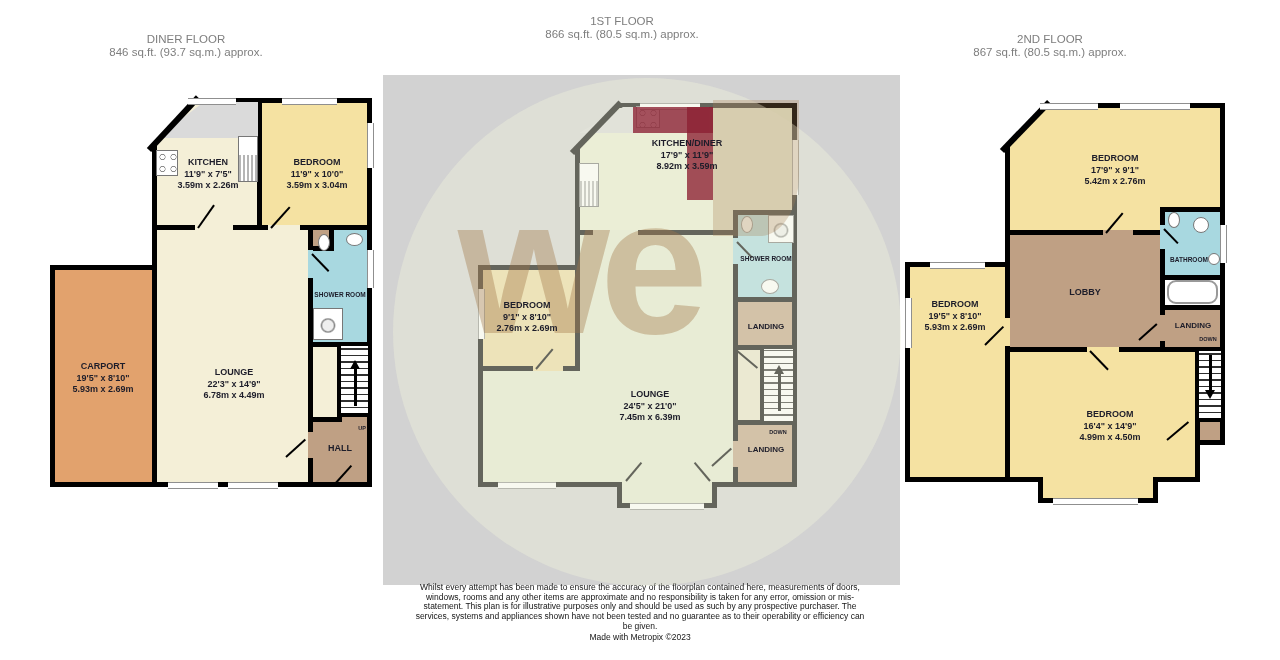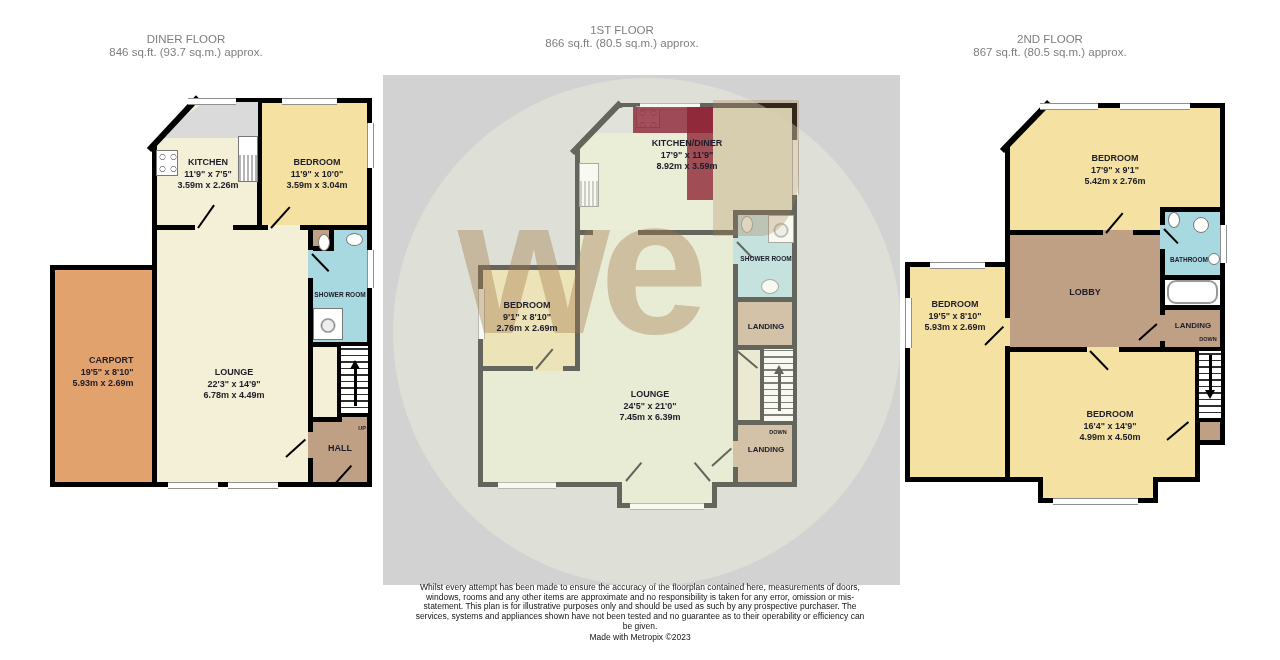--- a/index.html
+++ b/index.html
@@ -37,21 +37,21 @@
 </style>
 </head>
 <body>
 
 <div id="page">
 
   <div class="hdr" style="left:36px;top:33px;">
     <div>DINER FLOOR</div>
     <div>846 sq.ft. (93.7 sq.m.) approx.</div>
   </div>
-  <div class="hdr" style="left:472px;top:24px;">
+  <div class="hdr" style="left:472px;top:15px;">
     <div>1ST FLOOR</div>
     <div>866 sq.ft. (80.5 sq.m.) approx.</div>
   </div>
   <div class="hdr" style="left:900px;top:33px;">
     <div>2ND FLOOR</div>
     <div>867 sq.ft. (80.5 sq.m.) approx.</div>
   </div>
 
   <div class="panel"></div>
 
@@ -99,21 +99,21 @@
       <div>KITCHEN</div>
       <div>11'9" x 7'5"</div>
       <div>3.59m x 2.26m</div>
     </div>
     <div class="rlabel" style="left:267px;top:76px;">
       <div>BEDROOM</div>
       <div>11'9" x 10'0"</div>
       <div>3.59m x 3.04m</div>
     </div>
     <div class="rlabel rlabel-sm" style="left:290px;top:196px;">SHOWER ROOM</div>
-    <div class="rlabel" style="left:53px;top:274px;text-align:right;">
+    <div class="rlabel" style="left:53px;top:280px;">
       <div>CARPORT</div>
       <div>19'5" x 8'10"</div>
       <div>5.93m x 2.69m</div>
     </div>
     <div class="rlabel" style="left:184px;top:286px;">
       <div>LOUNGE</div>
       <div>22'3" x 14'9"</div>
       <div>6.78m x 4.49m</div>
     </div>
     <div class="rlabel" style="left:290px;top:351px;">HALL</div>

